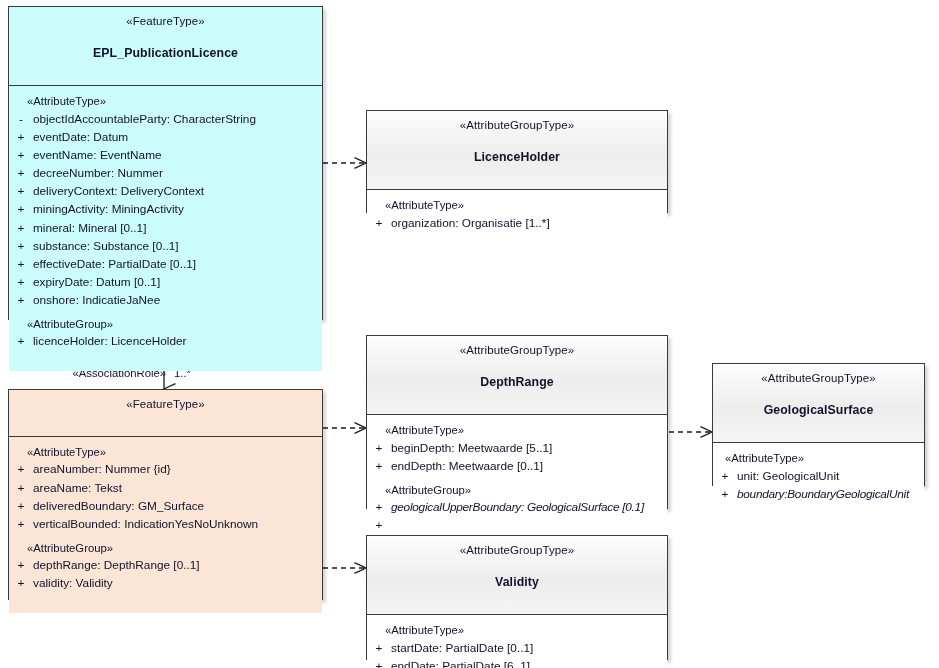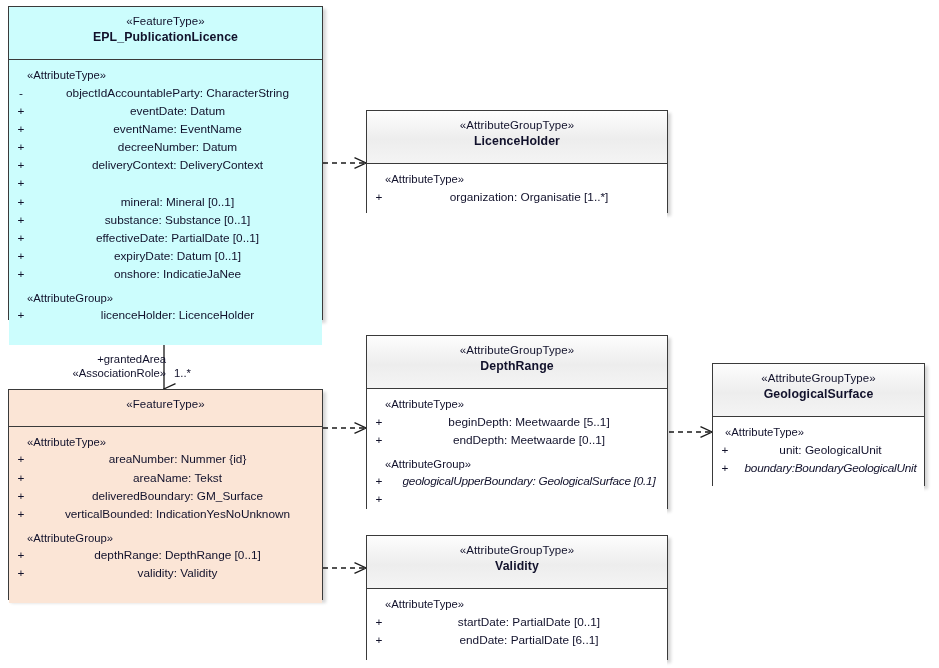--- a/index.html
+++ b/index.html
@@ -24,34 +24,35 @@
     position: absolute;
     box-sizing: border-box;
     border: 1.3px solid #3a3a3a;
     box-shadow: 3px 3px 3px rgba(0,0,0,0.16);
     background: #ffffff;
   }
   .uml-head {
     box-sizing: border-box;
     border-bottom: 1.3px solid #3a3a3a;
     text-align: center;
-    padding: 7px 4px 14px 4px;
+    padding: 7px 4px 24px 4px;
     line-height: 1.32;
   }
   .uml-head .stereo {
     display: block;
     font-size: 11.5px;
     font-weight: normal;
     letter-spacing: 0.1px;
   }
   .uml-head .cname {
     display: block;
     font-size: 12.3px;
     font-weight: bold;
     letter-spacing: 0.1px;
+    margin-top: 16px;
   }
   .uml-body {
     box-sizing: border-box;
     padding: 6px 0 20px 0;
   }
 
   
   .grp-label {
     font-size: 11.3px;
     padding: 3px 0 3px 18px;
@@ -66,21 +67,20 @@
     white-space: nowrap;
   }
   .attr .vis {
     width: 24px;
     flex: 0 0 24px;
     text-align: center;
     font-size: 11.8px;
   }
   .attr .sig {
     flex: 1 1 auto;
-    text-align: center;
   }
   .attr.condensed .sig {
     letter-spacing: -0.25px;
     font-style: italic;
   }
 
   
   .fill-cyan  { background: #ccfdfd; }
   .fill-cyan-head { background: #ccfdfd; }
   .fill-peach { background: #fbe5d6; }
@@ -165,28 +165,29 @@
       <div class="attr">
         <span class="vis">+</span>
         <span class="sig">eventDate: Datum</span>
       </div>
       <div class="attr">
         <span class="vis">+</span>
         <span class="sig">eventName: EventName</span>
       </div>
       <div class="attr">
         <span class="vis">+</span>
-        <span class="sig">decreeNumber: Datum</span>
+        <span class="sig">decreeNumber: Nummer</span>
       </div>
       <div class="attr">
         <span class="vis">+</span>
         <span class="sig">deliveryContext: DeliveryContext</span>
       </div>
       <div class="attr">
         <span class="vis">+</span>
+        <span class="sig">miningActivity: MiningActivity</span>
       </div>
       <div class="attr">
         <span class="vis">+</span>
         <span class="sig">mineral: Mineral [0..1]</span>
       </div>
       <div class="attr">
         <span class="vis">+</span>
         <span class="sig">substance: Substance [0..1]</span>
       </div>
       <div class="attr">

